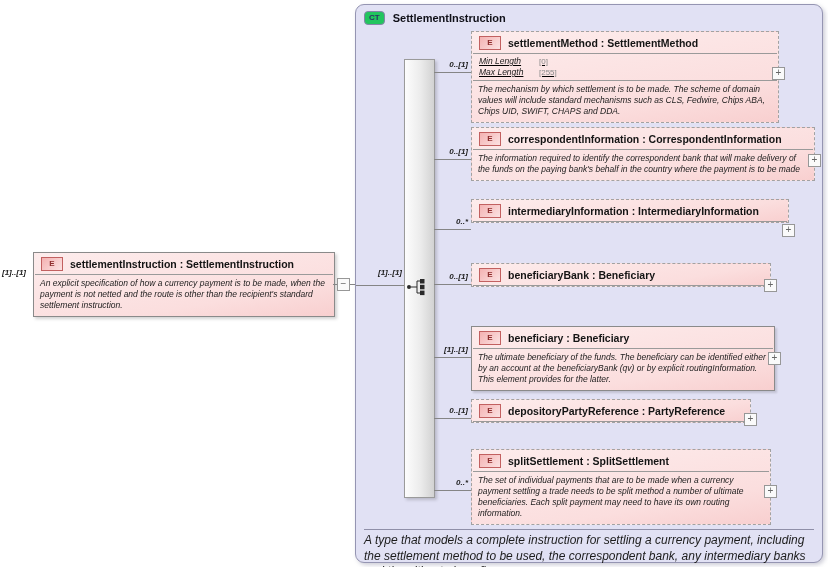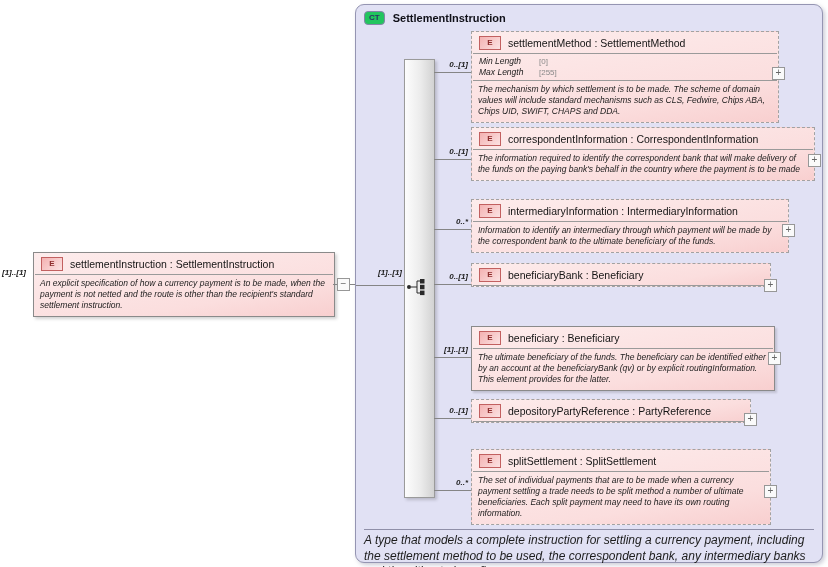--- a/index.html
+++ b/index.html
@@ -17,23 +17,23 @@
 
   
   .el{position:absolute;background:linear-gradient(170deg,#fdecec 0%,#fbdede 70%,#f8cfcf 100%);}
   .el.dashed{border:1px dashed #a2a2a2;}
   .el.solid{border:1px solid #8a8a8a;box-shadow:2px 2px 2px rgba(0,0,0,.14);}
   .el-header{display:flex;align-items:center;gap:7px;padding:4px 6px 3px 6px;
     border-bottom:1px solid #9a9a9a;margin:0 1px;}
   .e-badge{flex:0 0 auto;display:inline-block;width:20px;height:12px;line-height:12px;
     text-align:center;font-size:8px;font-weight:bold;color:#8d2c2c;
     background:linear-gradient(135deg,#f4b2b2,#fbe2e2);border:1px solid #c26060;}
-  .el-title{font-size:10.5px;font-weight:normal;color:#141414;white-space:nowrap;}
+  .el-title{font-size:10.5px;font-weight:bold;color:#141414;white-space:nowrap;}
   .facets{border-bottom:1px solid #9a9a9a;margin:0 1px;padding:2px 6px;}
-  .facet-row{display:flex;line-height:11px;}
+  .facet-row{display:flex;line-height:11px;text-decoration:underline;}
   .facet-label{font-size:8.5px;font-style:italic;color:#1a1a1a;width:60px;}
   .facet-value{font-size:8px;color:#8a8a8a;}
   .el-ann{padding:3px 6px 5px 6px;font-size:8.5px;font-style:italic;color:#1c1c1c;line-height:1.3;}
 
   
   .hline{position:absolute;height:1px;background:#858585;}
   .card{position:absolute;font-size:8px;font-style:italic;font-weight:bold;color:#222;}
   .card.right{text-align:right;}
   .vbar{position:absolute;left:48px;top:54px;width:29px;height:437px;
     background:linear-gradient(to right,#fdfdfd 0%,#ebebeb 55%,#d2d2d2 100%);
@@ -140,21 +140,20 @@
       </div>
       <div class="el-ann">The information required to identify the correspondent bank that will make delivery of the funds on the paying bank's behalf in the country where the payment is to be made</div>
       <div class="plusbox" style="top:26px;">+</div>
     </div>
 
     <div class="el dashed" style="left:115px;top:194px;width:316px;">
       <div class="el-header">
         <span class="e-badge">E</span>
         <span class="el-title">intermediaryInformation : IntermediaryInformation</span>
       </div>
-      <div class="el-ann">Information to identify an intermediary through which payment will be made by the correspondent bank to the ultimate beneficiary of the funds.</div>
       <div class="plusbox" style="top:24px;">+</div>
     </div>
 
     <div class="el dashed" style="left:115px;top:258px;width:298px;">
       <div class="el-header">
         <span class="e-badge">E</span>
         <span class="el-title">beneficiaryBank : Beneficiary</span>
       </div>
       <div class="plusbox" style="top:15px;">+</div>
     </div>

